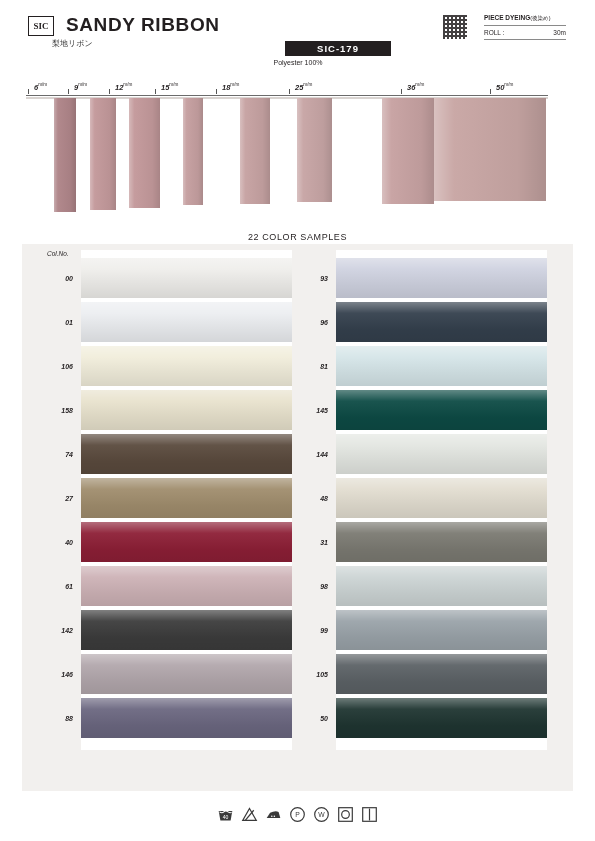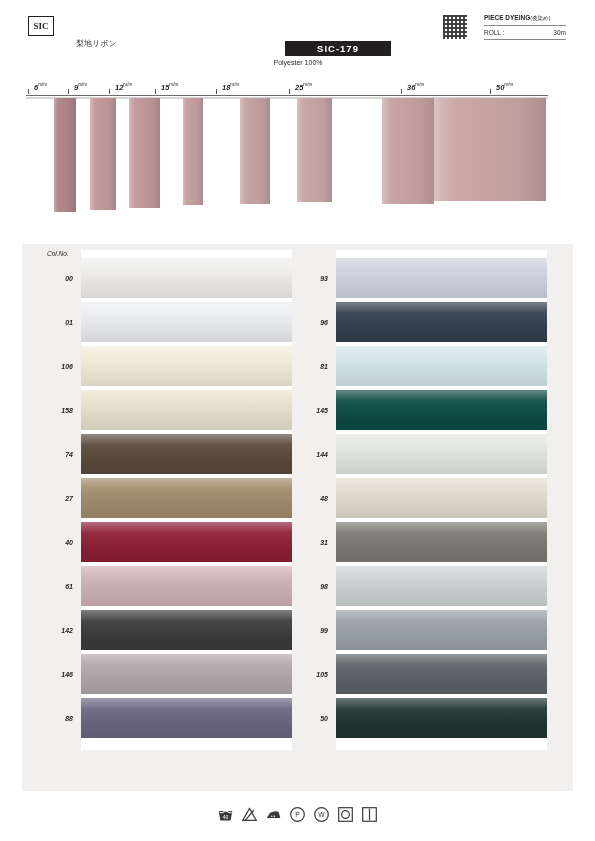--- a/index.html
+++ b/index.html
@@ -24,21 +24,21 @@
     font-size:9px; font-weight:bold; letter-spacing:0px;
     font-family:"Liberation Serif", serif;
     text-align:right;
   }
   .title-main {
     position:absolute; left:66px; top:14px;
     font-size:19px; font-weight:bold; letter-spacing:0.6px;
     font-family:"Liberation Sans", sans-serif;
   }
   .title-sub {
-    position:absolute; left:76px; top:38px;
+    position:absolute; left:52px; top:38px;
     font-size:8px; color:#3a3a3a;
   }
   .code-badge {
     position:absolute; left:245px; top:41px;
     width:106px; height:15px;
     background:#231f20; color:#ffffff;
     font-size:9.5px; font-weight:bold; letter-spacing:1px;
     display:flex; align-items:center; justify-content:center;margin-left:40px;
   }
   .composition {
@@ -121,20 +121,21 @@
   .care-ic { width:17px; height:17px; position:relative; }
   svg { display:block; }
 </style>
 </head>
 <body>
 
 <div class="page">
 
   <div class="header">
     <div class="logo-box">SIC</div>
+    <div class="title-main">SANDY RIBBON</div>
     <div class="title-sub">梨地リボン</div>
     <div class="code-badge">SIC-179</div>
     <div class="composition">Polyester 100%</div>
     <div class="qr"></div>
     <div class="infobox">
       <div class="info-row1">
         <span>PIECE DYEING</span><span class="jp">(後染め)</span>
       </div>
       <div class="info-rule"></div>
       <div class="info-row2">
@@ -170,20 +171,21 @@
       <div class="ribbon" style="left: 54px; width: 22px; height: 114px; background: linear-gradient(90deg, rgba(255, 255, 255, 0.3) 0%, rgba(255, 255, 255, 0.02) 18%, rgba(0, 0, 0, 0.05) 75%, rgba(0, 0, 0, 0.14) 100%), rgb(176, 134, 138);"></div>
       <div class="ribbon" style="left: 90px; width: 26px; height: 112px; background: linear-gradient(90deg, rgba(255, 255, 255, 0.3) 0%, rgba(255, 255, 255, 0.02) 18%, rgba(0, 0, 0, 0.05) 75%, rgba(0, 0, 0, 0.14) 100%), rgb(196, 154, 156);"></div>
       <div class="ribbon" style="left: 129px; width: 31px; height: 110px; background: linear-gradient(90deg, rgba(255, 255, 255, 0.3) 0%, rgba(255, 255, 255, 0.02) 18%, rgba(0, 0, 0, 0.05) 75%, rgba(0, 0, 0, 0.14) 100%), rgb(196, 154, 156);"></div>
       <div class="ribbon" style="left: 183px; width: 20px; height: 107px; background: linear-gradient(90deg, rgba(255, 255, 255, 0.3) 0%, rgba(255, 255, 255, 0.02) 18%, rgba(0, 0, 0, 0.05) 75%, rgba(0, 0, 0, 0.14) 100%), rgb(198, 160, 161);"></div>
       <div class="ribbon" style="left: 240px; width: 30px; height: 106px; background: linear-gradient(90deg, rgba(255, 255, 255, 0.3) 0%, rgba(255, 255, 255, 0.02) 18%, rgba(0, 0, 0, 0.05) 75%, rgba(0, 0, 0, 0.14) 100%), rgb(199, 163, 163);"></div>
       <div class="ribbon" style="left: 297px; width: 35px; height: 104px; background: linear-gradient(90deg, rgba(255, 255, 255, 0.3) 0%, rgba(255, 255, 255, 0.02) 18%, rgba(0, 0, 0, 0.05) 75%, rgba(0, 0, 0, 0.14) 100%), rgb(200, 166, 166);"></div>
       <div class="ribbon" style="left: 382px; width: 52px; height: 106px; background: linear-gradient(90deg, rgba(255, 255, 255, 0.3) 0%, rgba(255, 255, 255, 0.02) 18%, rgba(0, 0, 0, 0.05) 75%, rgba(0, 0, 0, 0.14) 100%), rgb(200, 163, 163);"></div>
       <div class="ribbon" style="left: 434px; width: 112px; height: 103px; background: linear-gradient(90deg, rgba(255, 255, 255, 0.3) 0%, rgba(255, 255, 255, 0.02) 18%, rgba(0, 0, 0, 0.05) 75%, rgba(0, 0, 0, 0.14) 100%), rgb(201, 167, 165);"></div>
     </div>
 
+  <div class="samples-title">22 COLOR SAMPLES</div>
   <div class="panel"></div>
   <div class="colno">Col.No.</div>
 
   <div class="col-group col-left" id="col-left">
       <div class="cwhite" style="top: -8px; height: 500px;"></div>
       <div class="crow">
         <div class="cnum">00</div>
         <div class="cswatch">
           <div class="band" style="background: rgb(239, 238, 235);"></div>
           <div class="sheen"></div>

